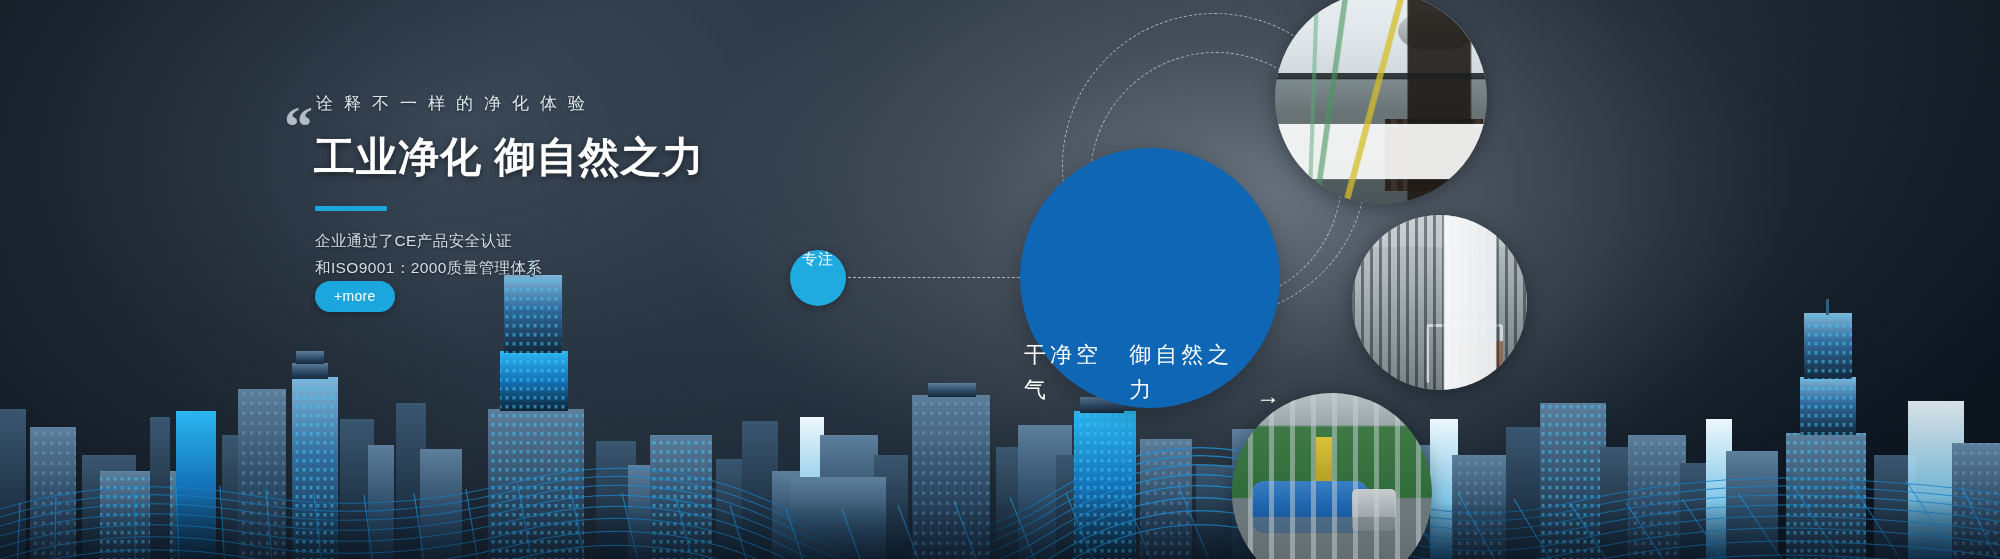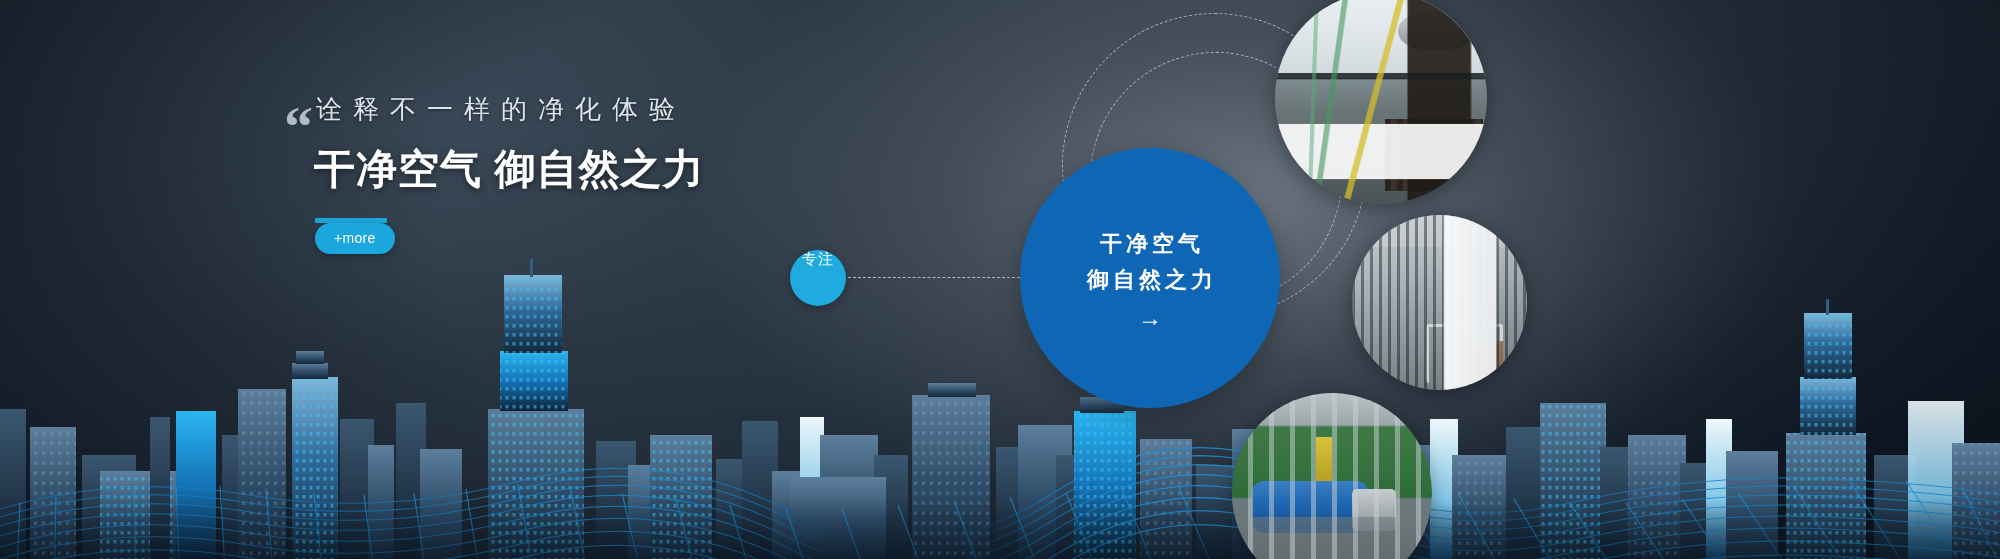--- a/index.html
+++ b/index.html
@@ -34,21 +34,21 @@
   
   .copy { position:absolute; left:310px; top:92px; width:620px; z-index:9; }
 
   .quote-mark {
     position:absolute; left:-26px; top:6px;
     font-family:"Liberation Serif","DejaVu Serif",serif;
     font-size:58px; line-height:1; font-weight:700;
     color:#c9d3db; opacity:.85; letter-spacing:-2px;
   }
   .subtitle {
-    font-size:26px; color:#dde5ec; letter-spacing:11px;
+    font-size:17px; color:#dde5ec; letter-spacing:11px;
     padding-left:6px; white-space:nowrap;
     text-shadow:0 1px 3px rgba(0,0,0,.5);
   }
   .headline {
     margin-top:15px; padding-left:4px;
     font-size:41px; font-weight:700; color:#ffffff;
     letter-spacing:1px; white-space:nowrap;
     text-shadow:0 2px 6px rgba(0,0,0,.55), 0 0 1px rgba(255,255,255,.4);
   }
   .divider {
@@ -95,25 +95,24 @@
     z-index:4; pointer-events:none;
   }
   .ring-outer { left:1062px; top:13px; width:305px; height:305px; }
   .ring-inner { left:1090px; top:52px; width:252px; height:252px; }
 
   
   .main-circle {
     position:absolute; left:1020px; top:148px;
     width:260px; height:260px; border-radius:50%;
     background:#0f66b5;
-    display:flex; flex-direction:column;
-    align-items:center; justify-content:center;
+    display:flex; flex-direction:row;
+    align-items:flex-end; justify-content:center;
     z-index:8; cursor:pointer;
     box-shadow:0 6px 28px rgba(0,0,0,.28);
-    font-weight:bold;
   }
   .mc-line {
     color:#ffffff; font-size:22px; letter-spacing:4px;
     line-height:1.62; padding-left:4px;
   }
   .mc-arrow { color:#ffffff; font-size:24px; margin-top:9px; line-height:1; }
 
   
   .photo {
     position:absolute; border-radius:50%;
@@ -209,22 +208,26 @@
   <div class="noise"></div>
 
   <div class="ring ring-outer"></div>
   <div class="ring ring-inner"></div>
 
   <div class="connector"></div>
 
   <div class="copy">
     <div class="quote-mark">“</div>
     <div class="subtitle">诠释不一样的净化体验</div>
-    <div class="headline">干净空气 御自然之力</div>
+    <div class="headline">工业净化 御自然之力</div>
     <div class="divider"></div>
+    <div class="desc">
+      <div class="desc-line">企业通过了CE产品安全认证</div>
+      <div class="desc-line">和ISO9001：2000质量管理体系</div>
+    </div>
     <button class="more-btn">+more</button>
   </div>
 
   <div class="focus-badge">
     <span>专注</span>
   </div>
 
   <div class="main-circle">
     <div class="mc-line">干净空气</div>
     <div class="mc-line">御自然之力</div>

